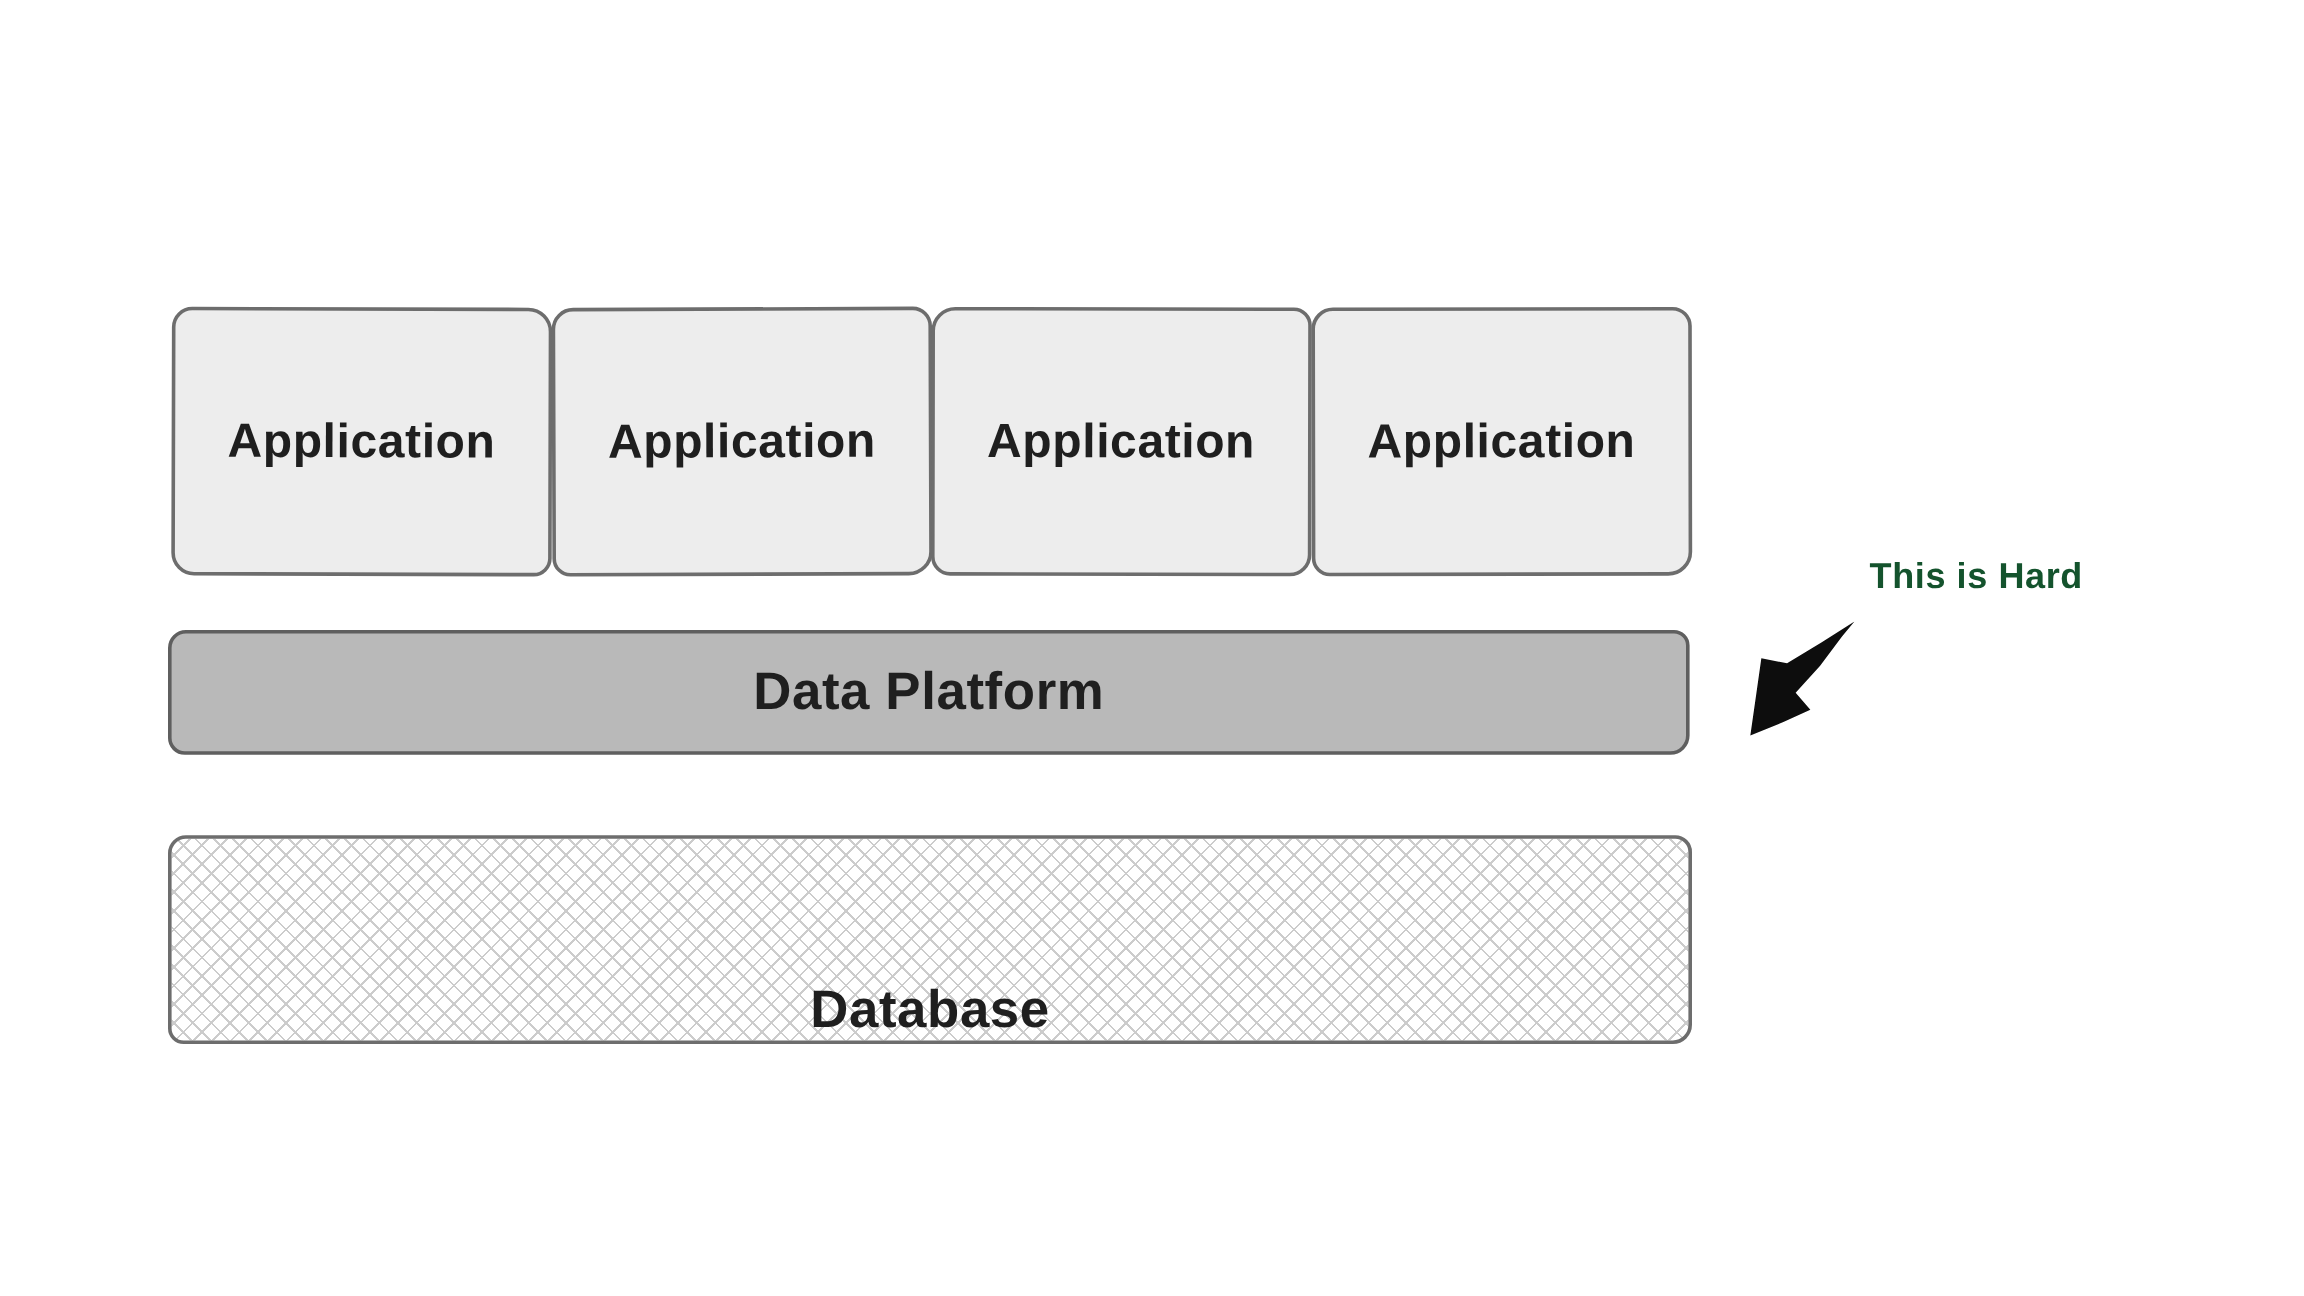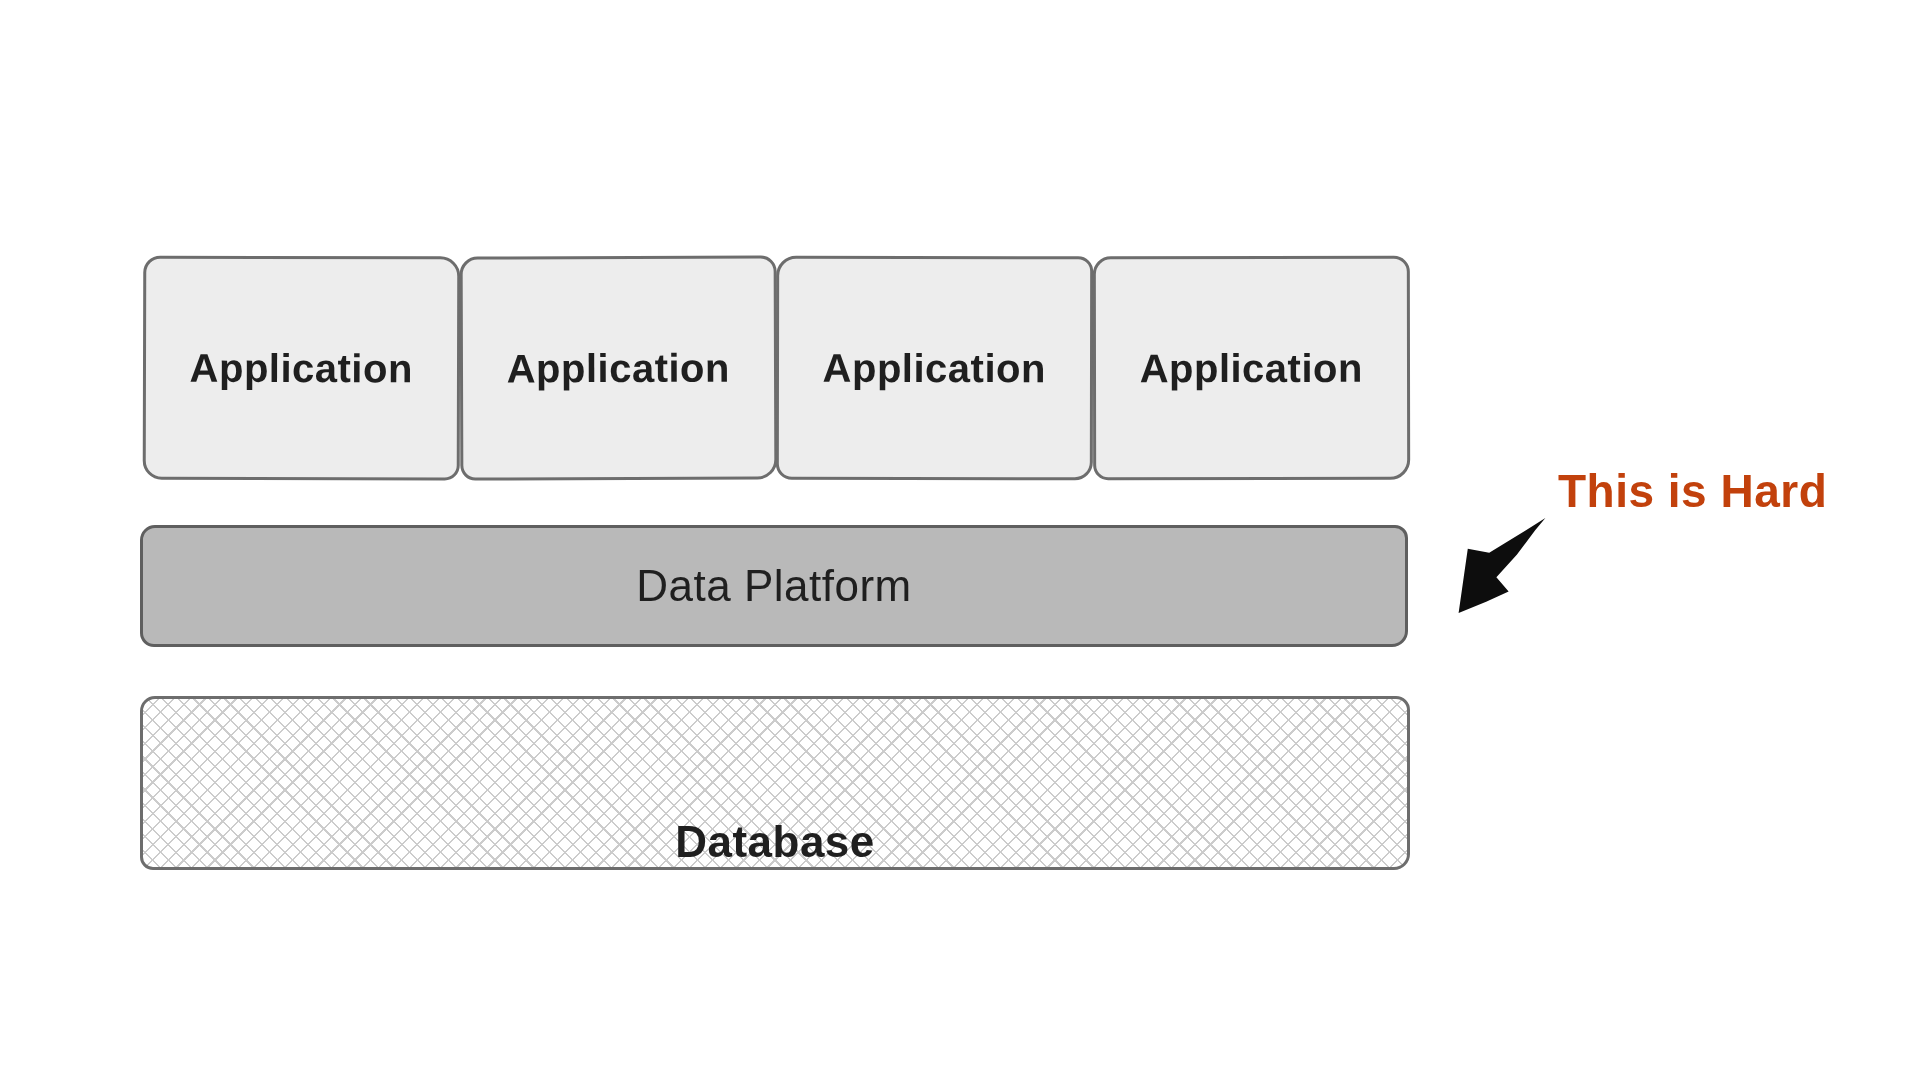--- a/index.html
+++ b/index.html
@@ -47,29 +47,29 @@
   }
   
   .app-box:nth-child(1) { transform: rotate(0.15deg); border-radius: 17px 20px 15px 19px; }
   .app-box:nth-child(2) { transform: rotate(-0.2deg); font-weight: 800; }
   .app-box:nth-child(3) { transform: rotate(0.1deg); border-radius: 20px 15px 18px 16px; }
   .app-box:nth-child(4) { transform: rotate(-0.1deg); }
   
   .platform-bar {
     position: absolute;
     left: 140px; top: 525px;
-    width: 1268px; height: 122px;
+    width: 1268px; height: 104px;
     background: var(--platform-fill);
     border: 3px solid var(--platform-border);
     border-radius: 15px 13px 16px 14px;
     display: flex;
     align-items: center;
     justify-content: center;
     font-size: 44px;
-    font-weight: 400;
+    font-weight: 700;
     color: var(--text);
     letter-spacing: 0.5px;
   }
   
   .database-bar {
     position: absolute;
     left: 140px; top: 696px;
     width: 1270px; height: 174px;
     border: 3px solid var(--box-border);
     border-radius: 15px 14px 16px 13px;
@@ -90,23 +90,23 @@
     padding: 0 18px;
   }
   .database-bar .bar-label {
     background: transparent;
   }
   
   .annotation-text {
     position: absolute;
     left: 1558px; top: 464px;
     width: 300px;
-    font-size: 46px;
+    font-size: 30px;
     font-weight: 700;
-    color: #c2410c;
+    color: #14532d;
     white-space: nowrap;
     letter-spacing: 0.5px;
   }
   .annotation-arrow {
     position: absolute;
     left: 1455px; top: 518px;
     width: 95px; height: 98px;
   }
   .annotation-arrow svg { display: block; width: 100%; height: 100%; }
   .annotation-arrow path { fill: var(--arrow); }

